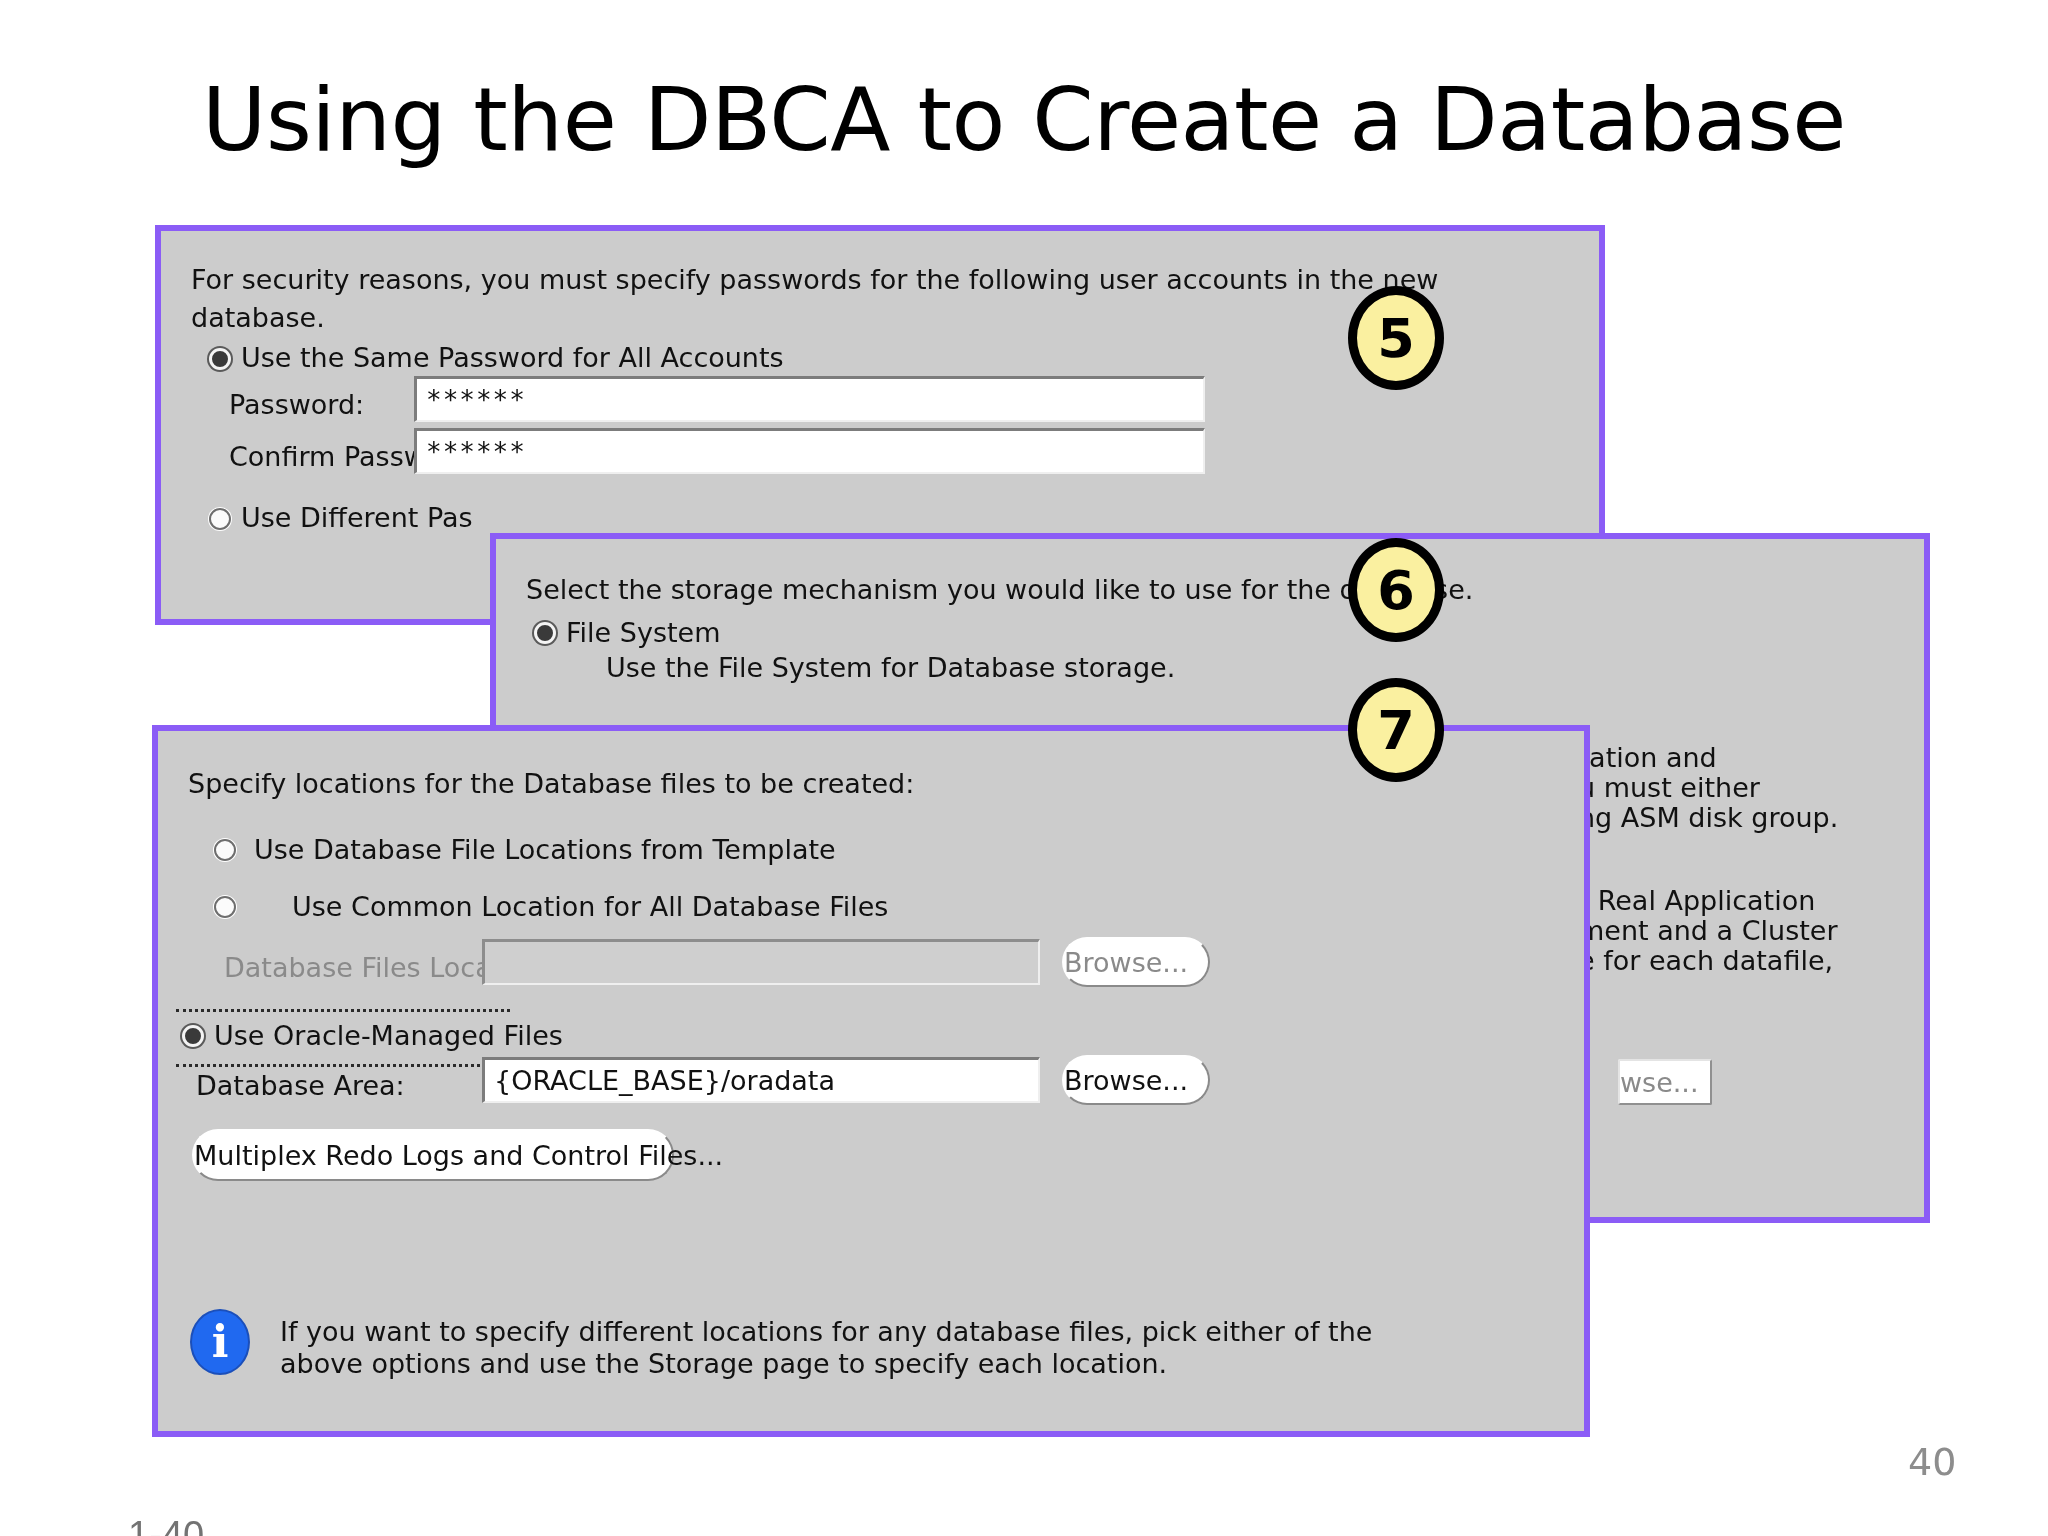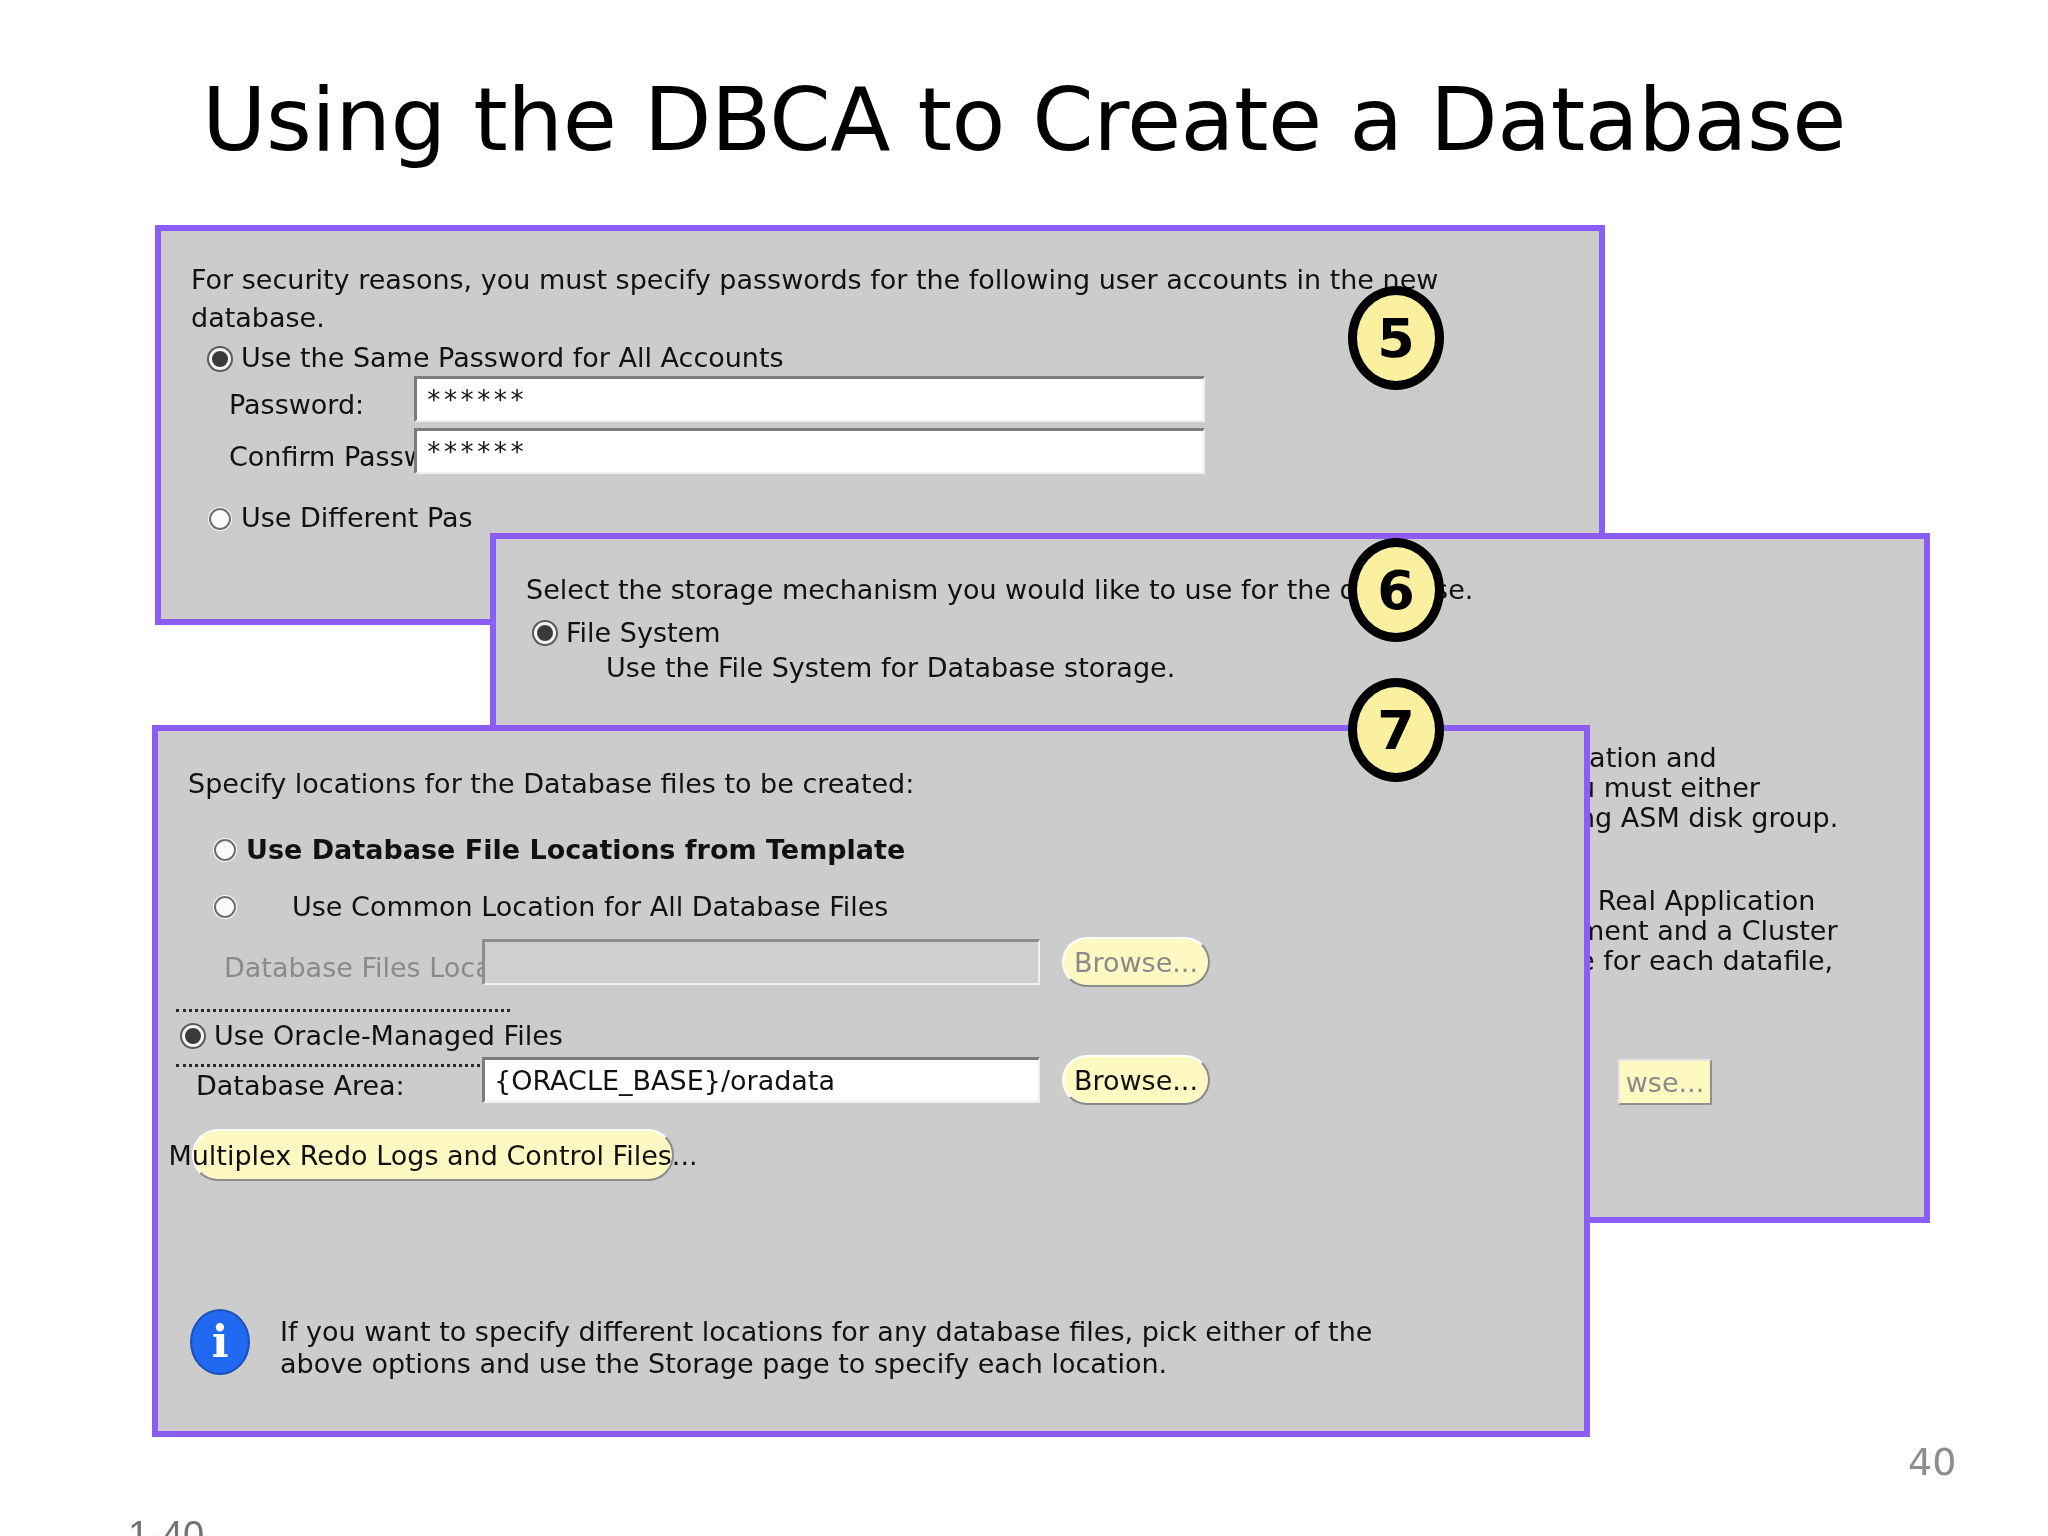--- a/index.html
+++ b/index.html
@@ -116,28 +116,27 @@
   .field .pw {
     font-family: "DejaVu Sans Mono", monospace;
     font-size: 26px;
     letter-spacing: 1px;
   }
 
   
   .btn {
     position: absolute;
     box-sizing: border-box;
-    background: #fef9c3;
+    background: #ffffff;
     border: 2px solid #ffffff;
     border-right-color: #8a8a8a;
     border-bottom-color: #8a8a8a;
     border-radius: 26px;
     display: flex;
     align-items: center;
-    justify-content: center;
     font-size: 27px;
     color: #111111;
     font-family: "DejaVu Sans", sans-serif;
     white-space: nowrap;
   }
   .btn.disabled { color: #8a8a8a; }
   .btn.sq {
     border-radius: 2px;
     border: 2px solid #e4e4e4;
     border-right-color: #909090;
@@ -245,21 +244,21 @@
 
 <div class="callout callout-6">
   <span>6</span>
 </div>
 
 <div class="panel panel-7">
 
   <div class="dlg-text" style="left:30px; top:34px;">Specify locations for the Database files to be created:</div>
 
   <div class="radio off" style="left:56px; top:108px;"></div>
-  <div class="dlg-text" style="left:88px; top:100px;font-weight:bold;">Use Database File Locations from Template</div>
+  <div class="dlg-text" style="left:96px; top:100px;">Use Database File Locations from Template</div>
 
   <div class="radio off" style="left:56px; top:165px;"></div>
   <div class="dlg-text" style="left:88px; top:157px;margin-left:46px;">Use Common Location for All Database Files</div>
 
   <div class="dlg-text disabled" style="left:66px; top:218px;">Database Files Location:</div>
   <div class="field empty-disabled" style="left:324px; top:208px; width:558px; height:46px;">
     <span></span>
   </div>
   <div class="btn disabled" style="left:904px; top:206px; width:148px; height:50px;">
     <span>Browse...</span>

